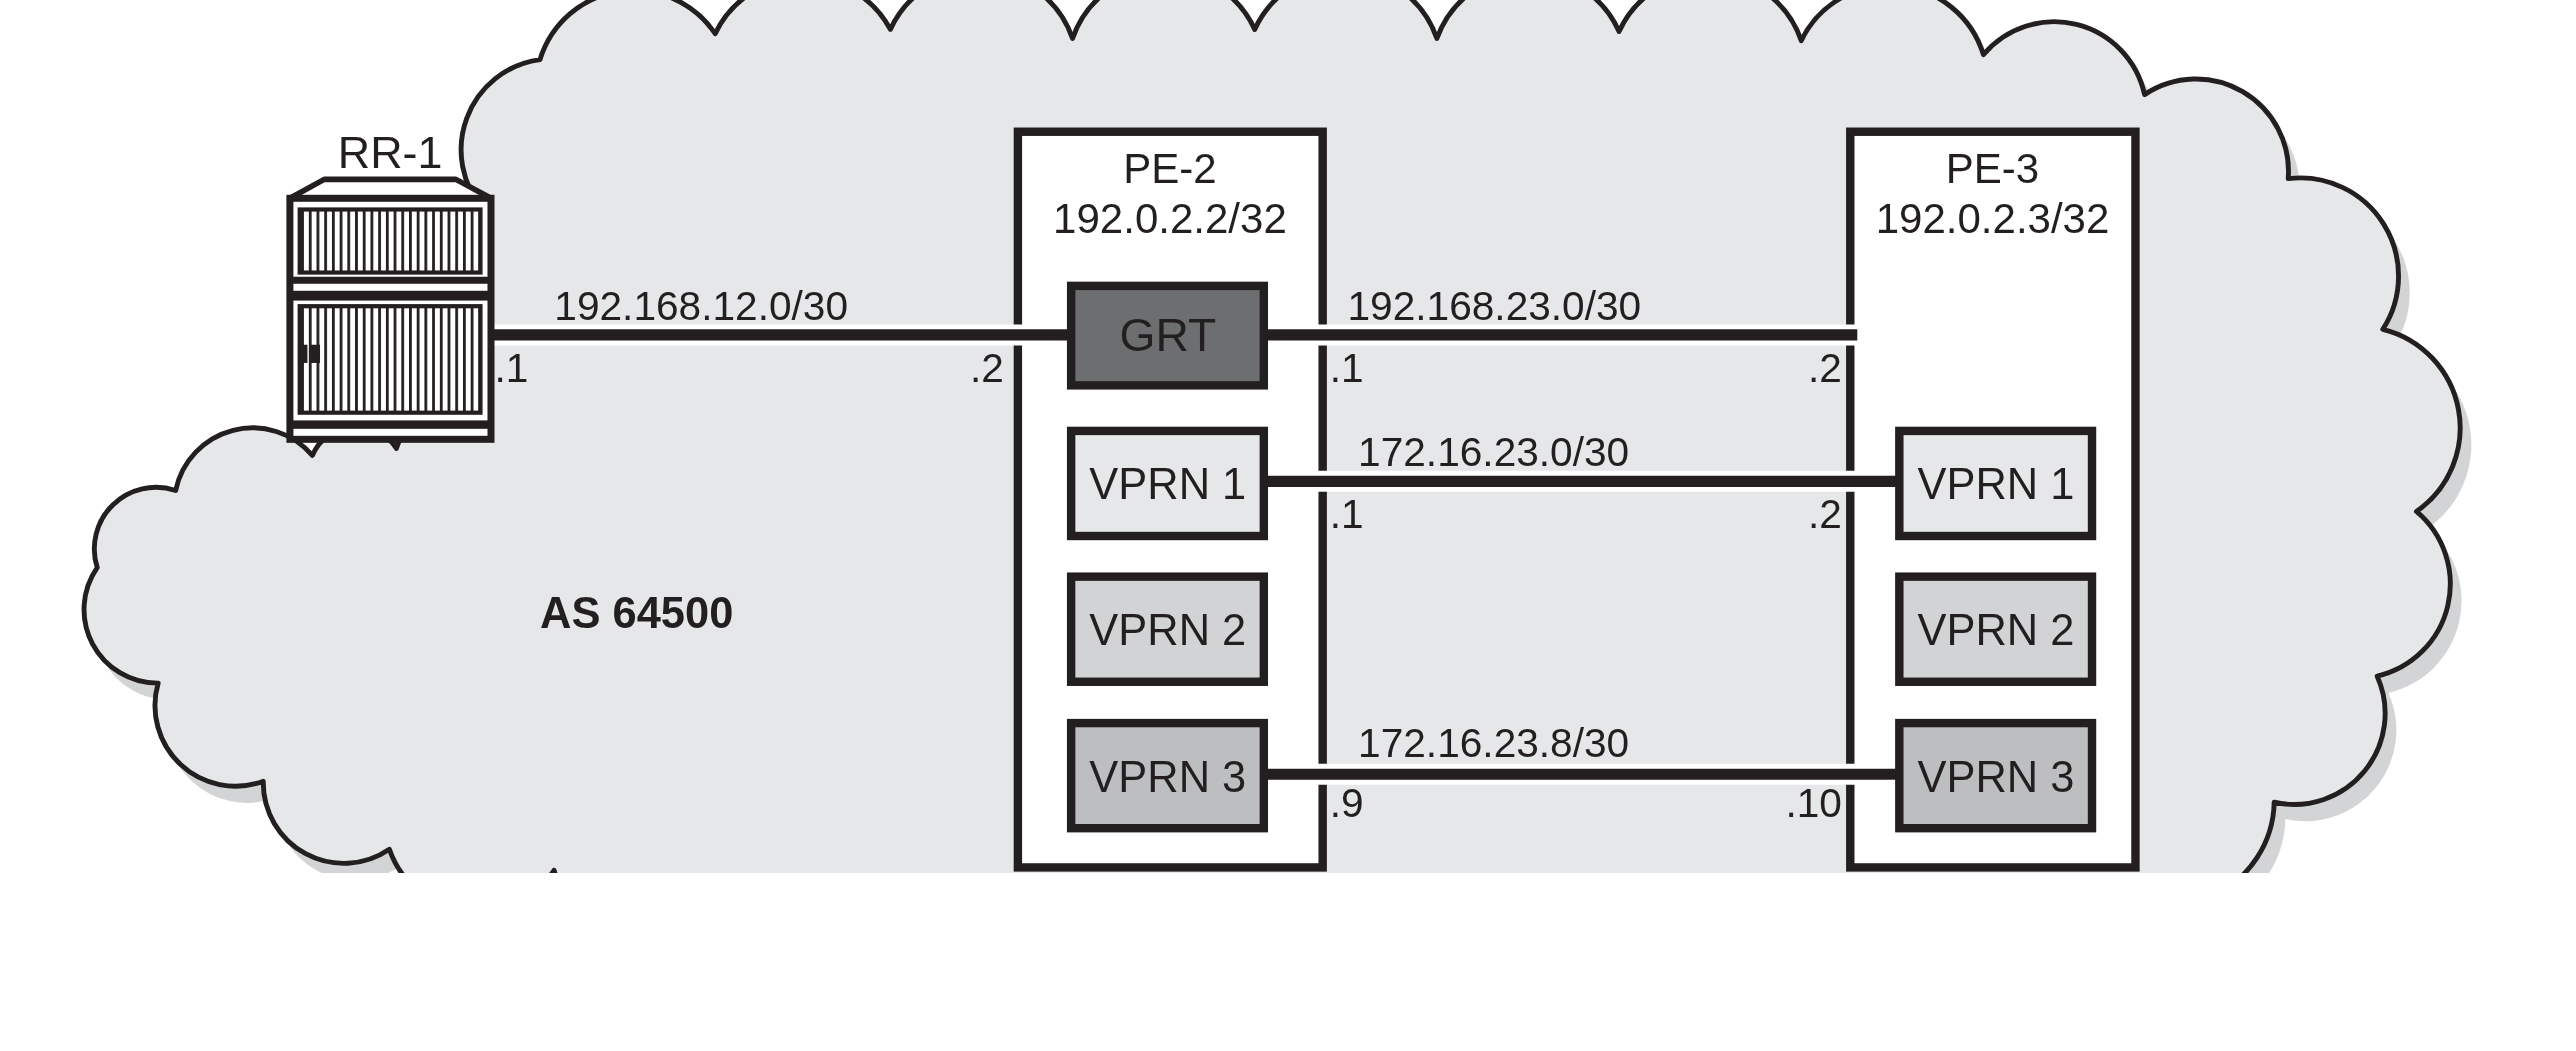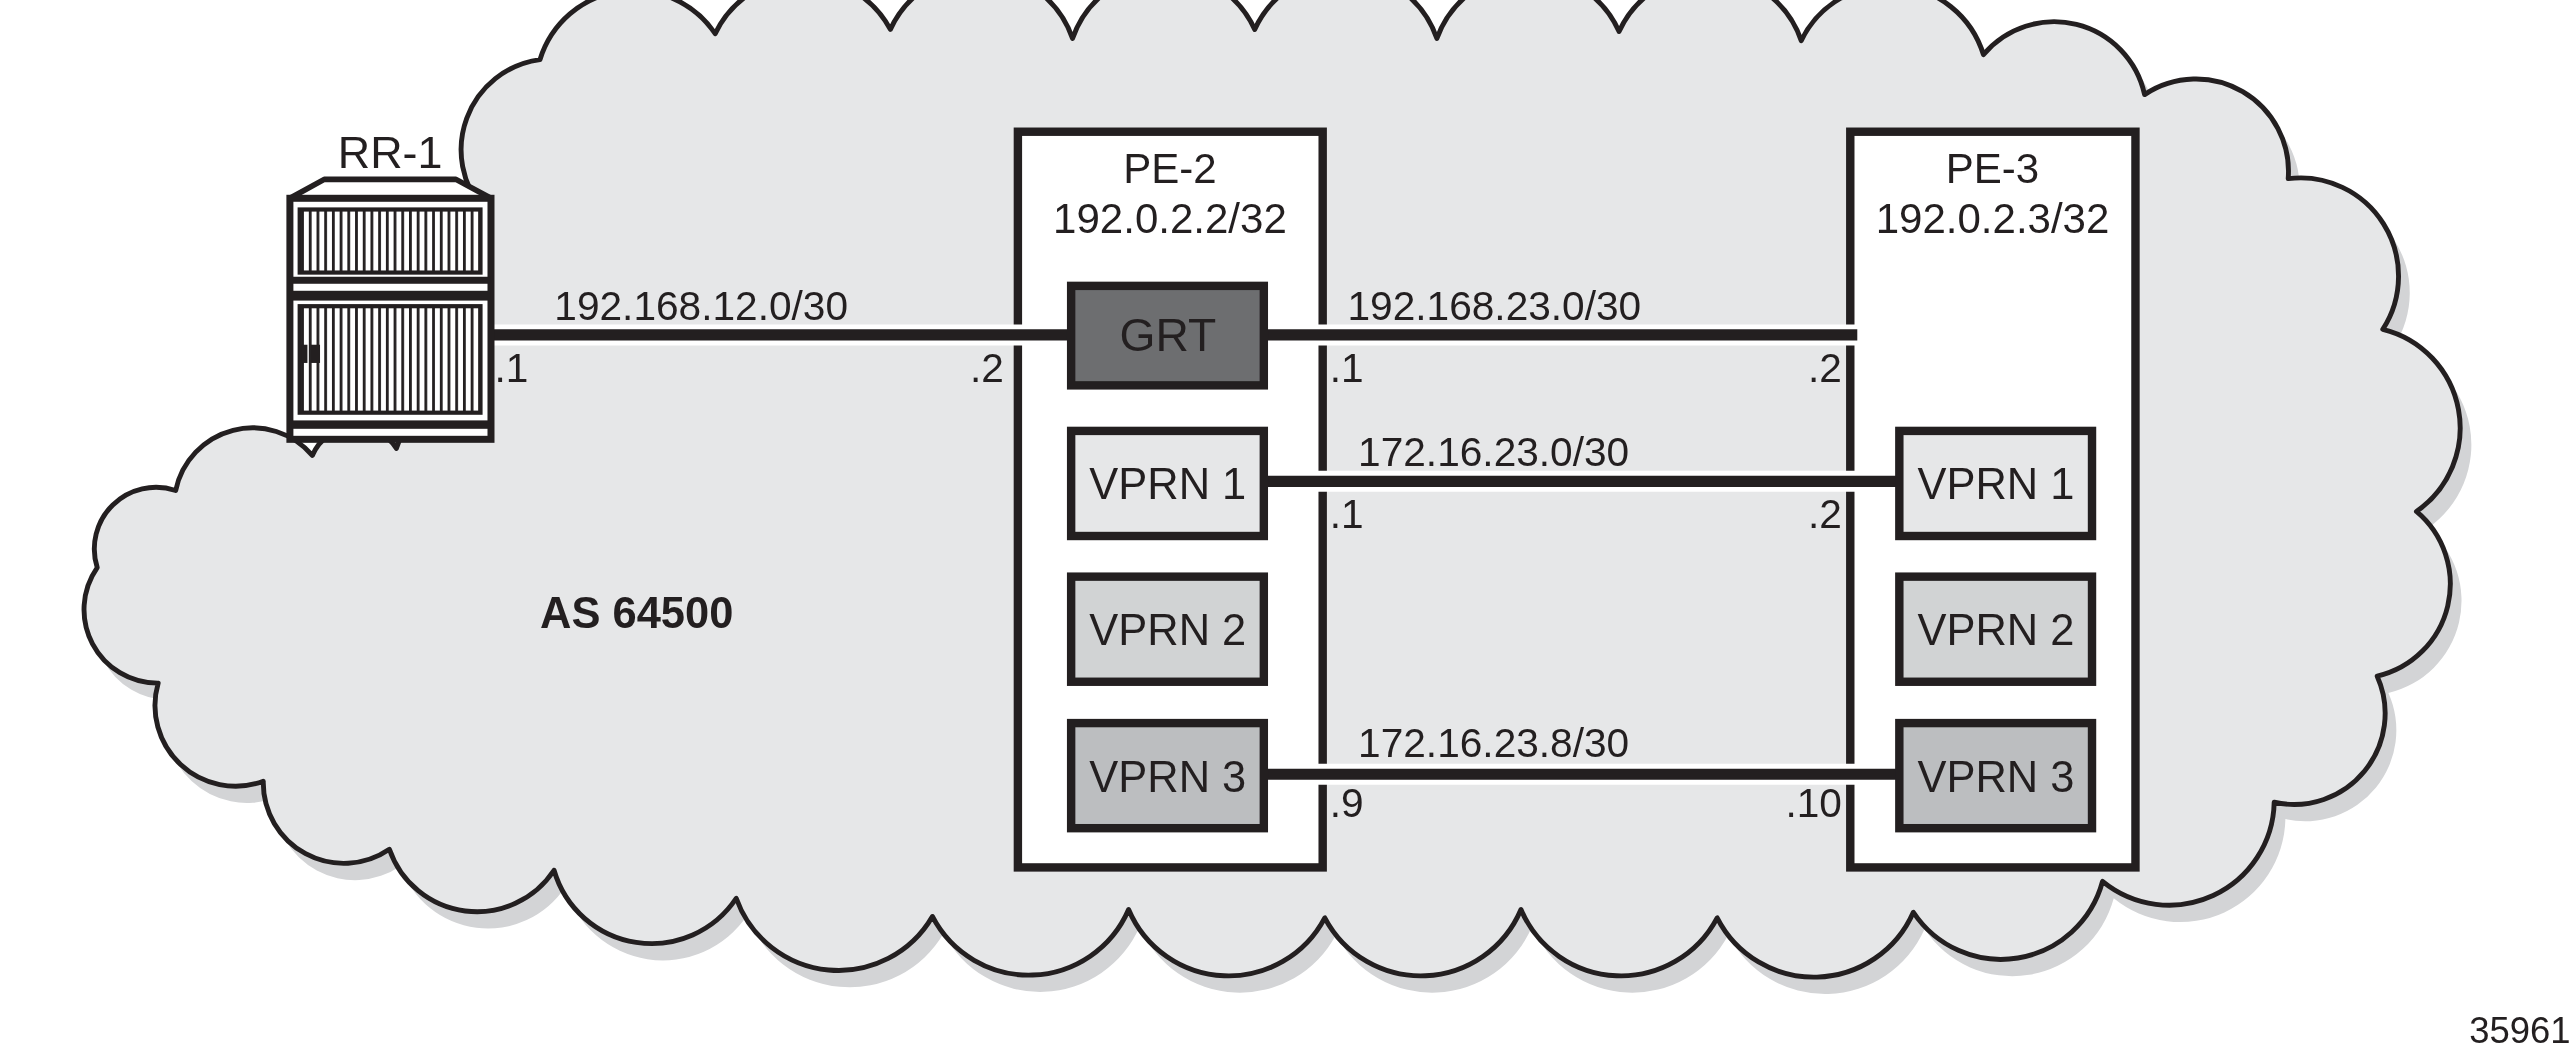--- a/index.html
+++ b/index.html
@@ -1,16 +1,16 @@
 <!DOCTYPE html>
 <html style="font-size:11.2px"><head>
 <meta charset="utf-8">
 <style>
   html,body { margin:0; padding:0; background:#ffffff; }
-  .stage { position:relative; width:2576px; height:1051px; background:#ffffff; overflow:hidden; }
+  .stage { position:relative; width:2576px; height:873px; background:#ffffff; overflow:hidden; }
   svg { display:block; }
   text { font-family:"Liberation Sans","DejaVu Sans",sans-serif; fill:#231f20; }
   .t-node   { font-size:60px; }
   .t-link   { font-size:58px; }
   .t-ip     { font-size:58px; }
   .t-rr     { font-size:64px; }
   .t-as     { font-size:62px; font-weight:bold; }
   .t-grt    { font-size:66px; }
   .t-vprn   { font-size:62px; }
   .t-fig    { font-size:52px; }

